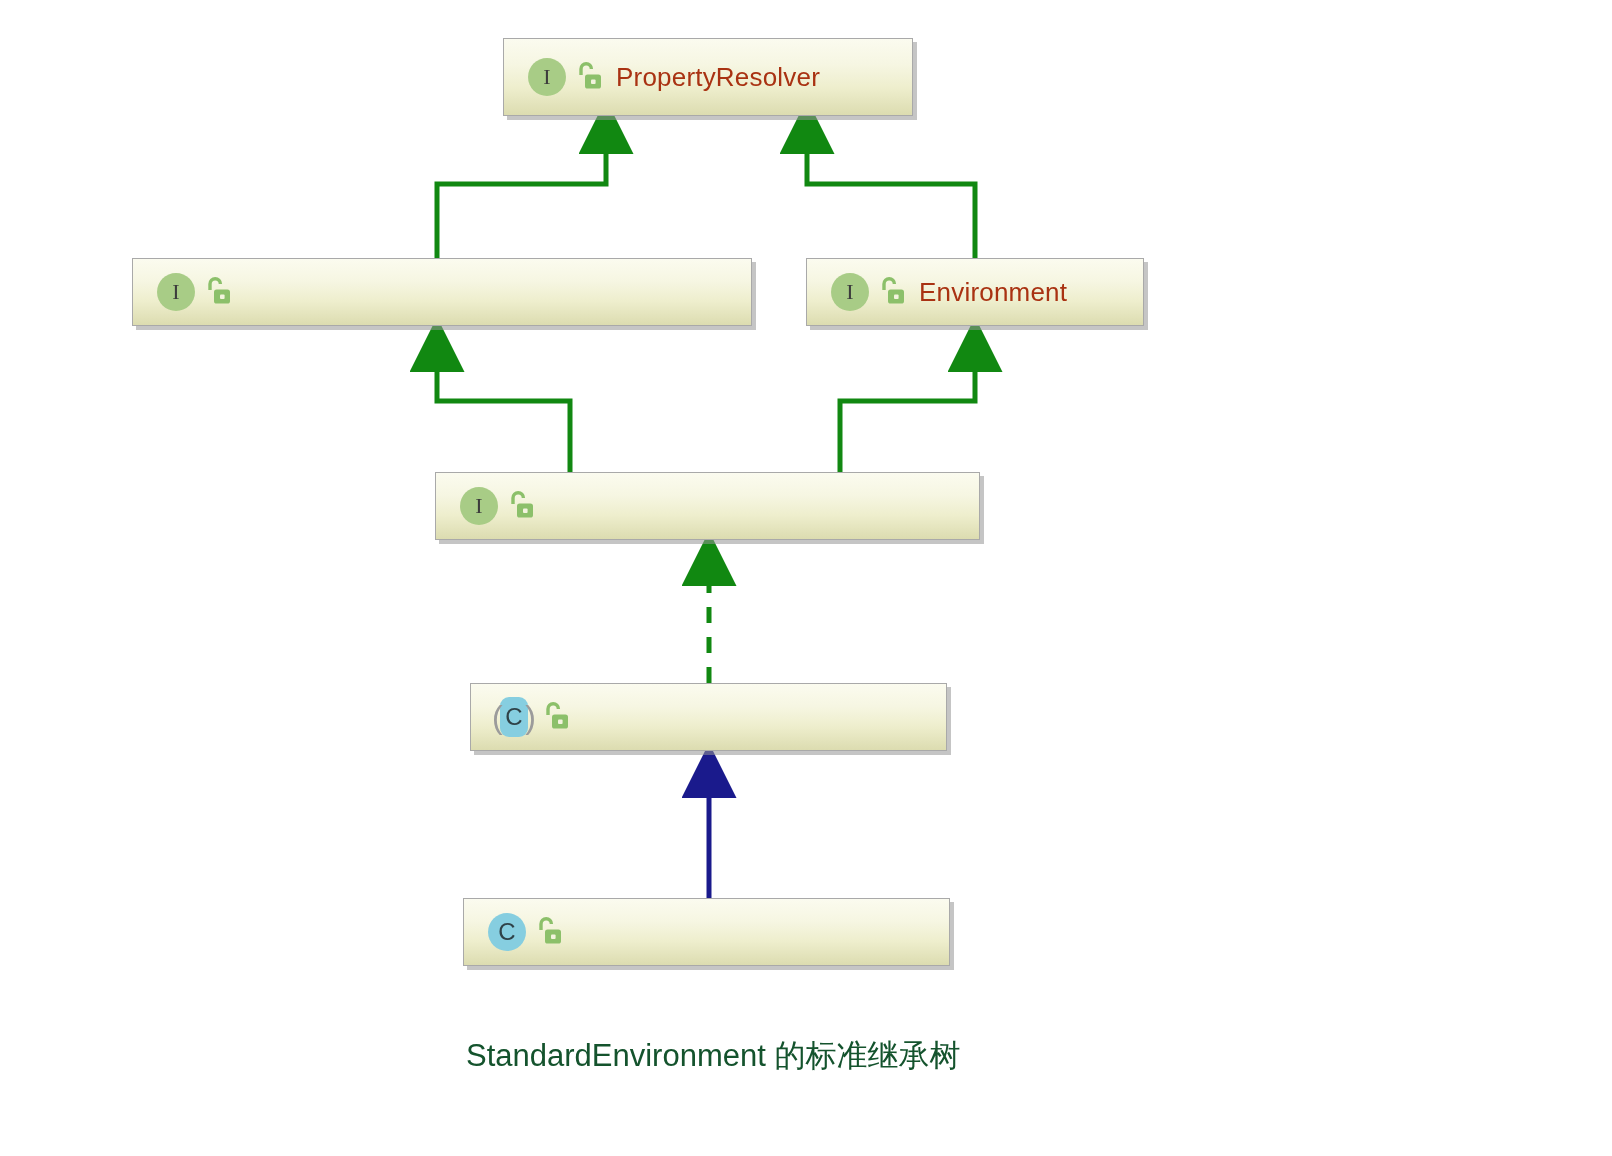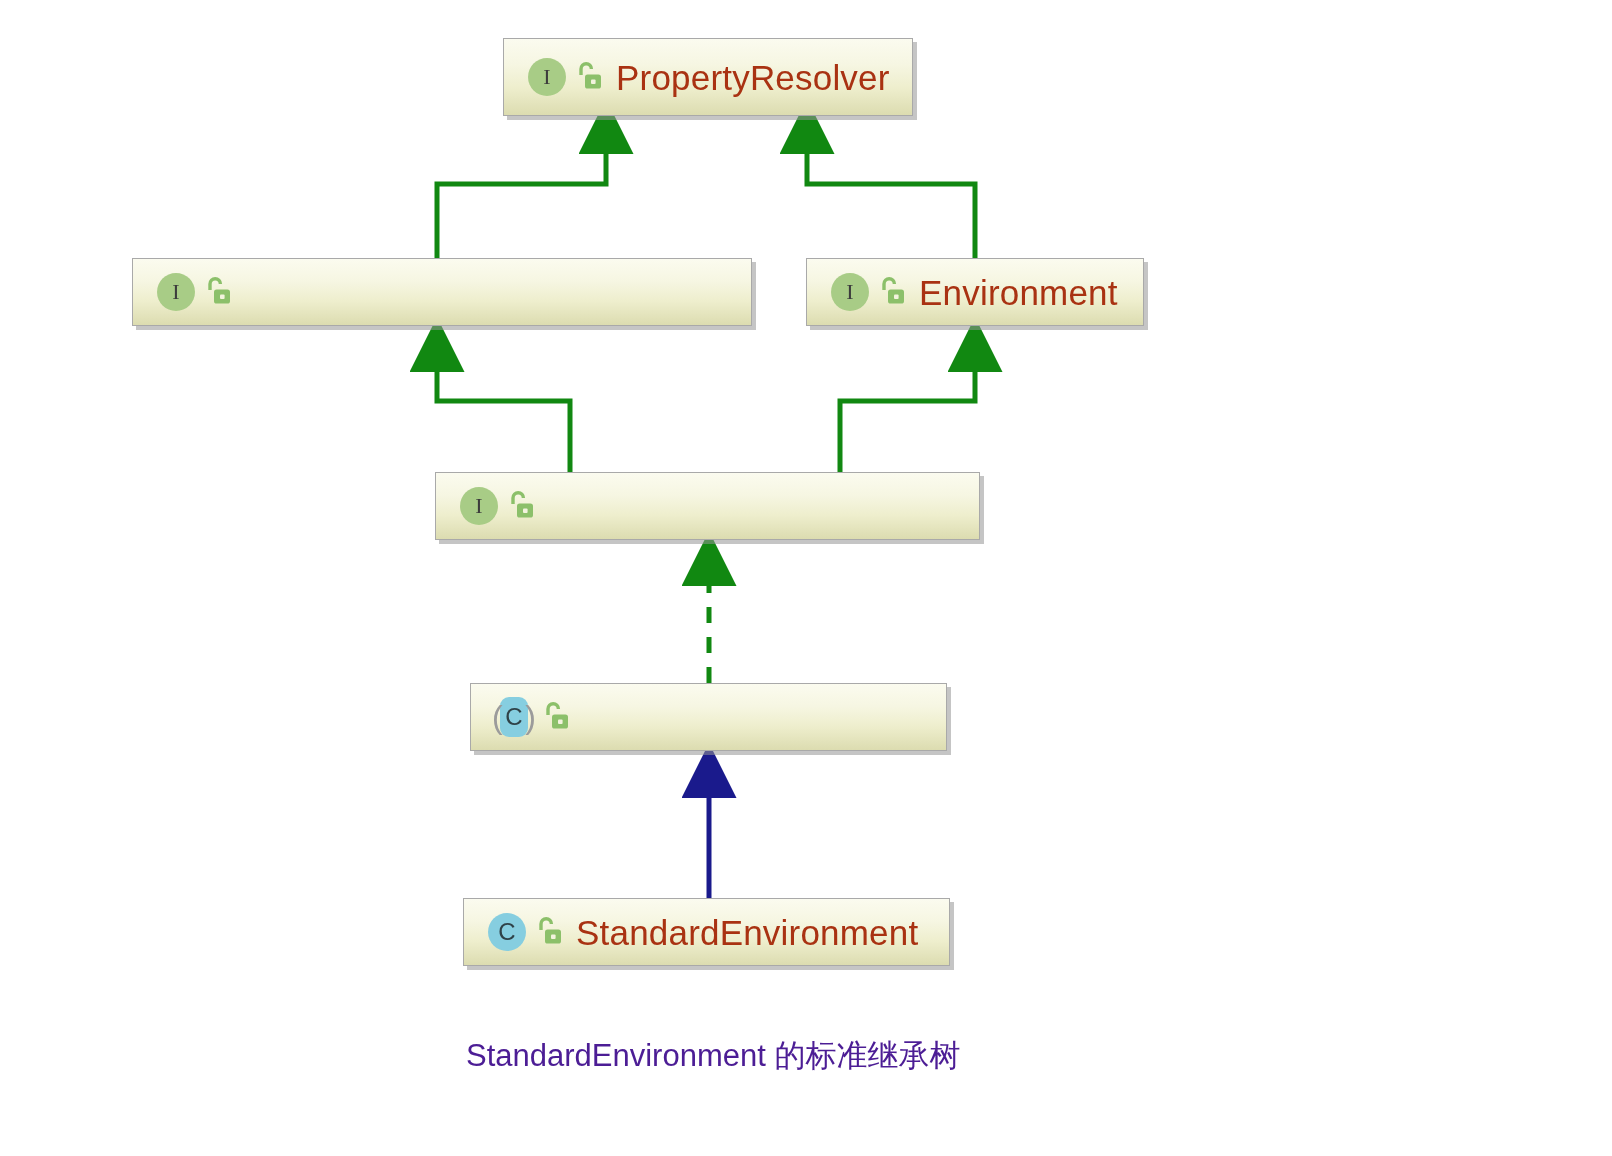--- a/index.html
+++ b/index.html
@@ -16,21 +16,21 @@
     box-sizing:border-box;
     border:1px solid #a9a9a9;
     background:linear-gradient(to bottom,#fbfbef 0%,#f6f6e2 34%,#eeeecd 64%,#dcdcb0 100%);
     box-shadow:4px 4px 0 rgba(150,150,150,0.55);
     display:flex;align-items:center;
     padding-left:22px;
     white-space:nowrap;
   }
   .uml-label{
     color:#a93212;
-    font-size:35px;
+    font-size:26px;
     letter-spacing:0.2px;
     line-height:1;
   }
 
   
   .ico{
     position:relative;
     width:42px;height:42px;
     flex:0 0 42px;
     margin-right:6px;
@@ -68,21 +68,21 @@
   .ico-abstract .paren.l{left:-1px;}
   .ico-abstract .paren.r{right:-1px;}
 
   
   .ico-lock{
     width:30px;height:32px;flex:0 0 30px;
     margin-right:12px;position:relative;
   }
   .caption{
     position:absolute;
-    color:#4c1d95;
+    color:#14532d;
     font-size:31px;
     white-space:nowrap;
   }
 </style>
 </head>
 <body>
 
 <div id="diagram">
 
   <svg id="edges" viewBox="0 0 1612 1156" xmlns="http://www.w3.org/2000/svg">
@@ -207,18 +207,17 @@
           <span>C</span>
         </span>
     </span>
     <span class="ico-lock">
       <svg width="30" height="32" viewBox="0 0 30 32" xmlns="http://www.w3.org/2000/svg">
         <path d="M7 14 L7 8 A5.2 5.2 0 0 1 17.4 8" fill="none" stroke="#8cc06a" stroke-width="3.4"></path>
         <rect x="11" y="13.5" width="16" height="14" rx="2.6" fill="#8cc06a"></rect>
         <rect x="17" y="18.5" width="4.6" height="4.6" rx="1" fill="#f3f3de"></rect>
       </svg>
     </span>
-    <span class="uml-label">StandardEnvironment</span>
   </div>
 
   <div class="caption" style="left:466px;top:1035px;">StandardEnvironment 的标准继承树</div>
 
 </div>
 
 </body></html>

